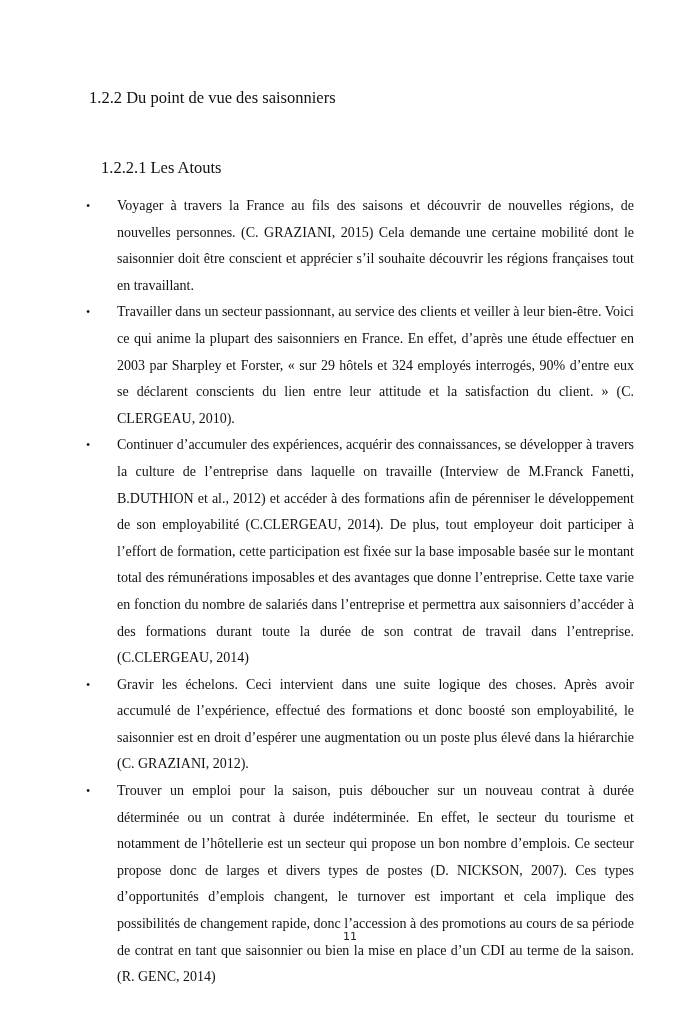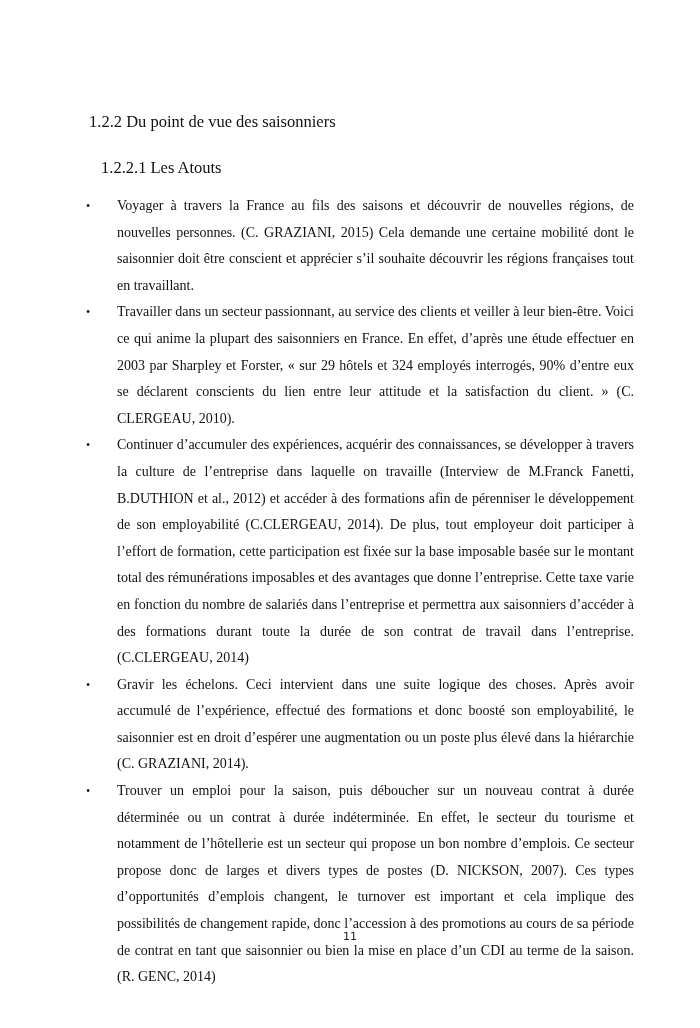--- a/index.html
+++ b/index.html
@@ -1,18 +1,18 @@
 <!DOCTYPE html>
 <html><head>
   <meta charset="utf-8">
   <style>
     html, body { margin: 0; padding: 0; background: #ffffff; }
     body { width: 700px; height: 1028px; position: relative; overflow: hidden;
            font-family: "Liberation Serif", serif; color: #111; }
-    .h2 { position: absolute; left: 89px; top: 88px; font-size: 16.5px; line-height: 20px; margin-top: 24px; }
+    .h2 { position: absolute; left: 89px; top: 88px; font-size: 16.5px; line-height: 20px; }
     .h3 { position: absolute; left: 101px; top: 158px; font-size: 16.5px; line-height: 20px; text-align: center; }
     .list { position: absolute; left: 86px; top: 193px; width: 548px; margin: 0; padding: 0; list-style: none; }
     .item { position: relative; padding-left: 31px; font-size: 14px; line-height: 26.6px;
             text-align: justify; margin: 0; }
     .bullet { position: absolute; left: 0; top: 0; width: 10px; line-height: 26.6px; font-size: 12px; }
     .item + .item { margin-top: 0; }
     .page-num { position: absolute; left: 0; width: 700px; top: 930px; text-align: center;
                 font-family: "DejaVu Sans", sans-serif; font-size: 11px; color: #222; }
   </style>
 </head>
@@ -30,21 +30,21 @@
     <li class="item">
       <span class="bullet">•</span>
       <span>Travailler dans un secteur passionnant, au service des clients et veiller à leur bien-être. Voici ce qui anime la plupart des saisonniers en France. En effet, d’après une étude effectuer en 2003 par Sharpley et Forster, « sur 29 hôtels et 324 employés interrogés, 90% d’entre eux se déclarent conscients du lien entre leur attitude et la satisfaction du client. » (C. CLERGEAU, 2010).</span>
     </li>
     <li class="item">
       <span class="bullet">•</span>
       <span>Continuer d’accumuler des expériences, acquérir des connaissances, se développer à travers la culture de l’entreprise dans laquelle on travaille (Interview de M.Franck Fanetti, B.DUTHION et al., 2012) et accéder à des formations afin de pérenniser le développement de son employabilité (C.CLERGEAU, 2014). De plus, tout employeur doit participer à l’effort de formation, cette participation est fixée sur la base imposable basée sur le montant total des rémunérations imposables et des avantages que donne l’entreprise. Cette taxe varie en fonction du nombre de salariés dans l’entreprise et permettra aux saisonniers d’accéder à des formations durant toute la durée de son contrat de travail dans l’entreprise. (C.CLERGEAU, 2014)</span>
     </li>
     <li class="item">
       <span class="bullet">•</span>
-      <span>Gravir les échelons. Ceci intervient dans une suite logique des choses. Après avoir accumulé de l’expérience, effectué des formations et donc boosté son employabilité, le saisonnier est en droit d’espérer une augmentation ou un poste plus élevé dans la hiérarchie (C. GRAZIANI, 2014).</span>
+      <span>Gravir les échelons. Ceci intervient dans une suite logique des choses. Après avoir accumulé de l’expérience, effectué des formations et donc boosté son employabilité, le saisonnier est en droit d’espérer une augmentation ou un poste plus élevé dans la hiérarchie (C. GRAZIANI, 2012).</span>
     </li>
     <li class="item">
       <span class="bullet">•</span>
       <span>Trouver un emploi pour la saison, puis déboucher sur un nouveau contrat à durée déterminée ou un contrat à durée indéterminée. En effet, le secteur du tourisme et notamment de l’hôtellerie est un secteur qui propose un bon nombre d’emplois. Ce secteur propose donc de larges et divers types de postes (D. NICKSON, 2007). Ces types d’opportunités d’emplois changent, le turnover est important et cela implique des possibilités de changement rapide, donc l’accession à des promotions au cours de sa période de contrat en tant que saisonnier ou bien la mise en place d’un CDI au terme de la saison. (R. GENC, 2014)</span>
     </li>
   </ul>
 
   <div class="page-num">11</div>
 </div>
 

